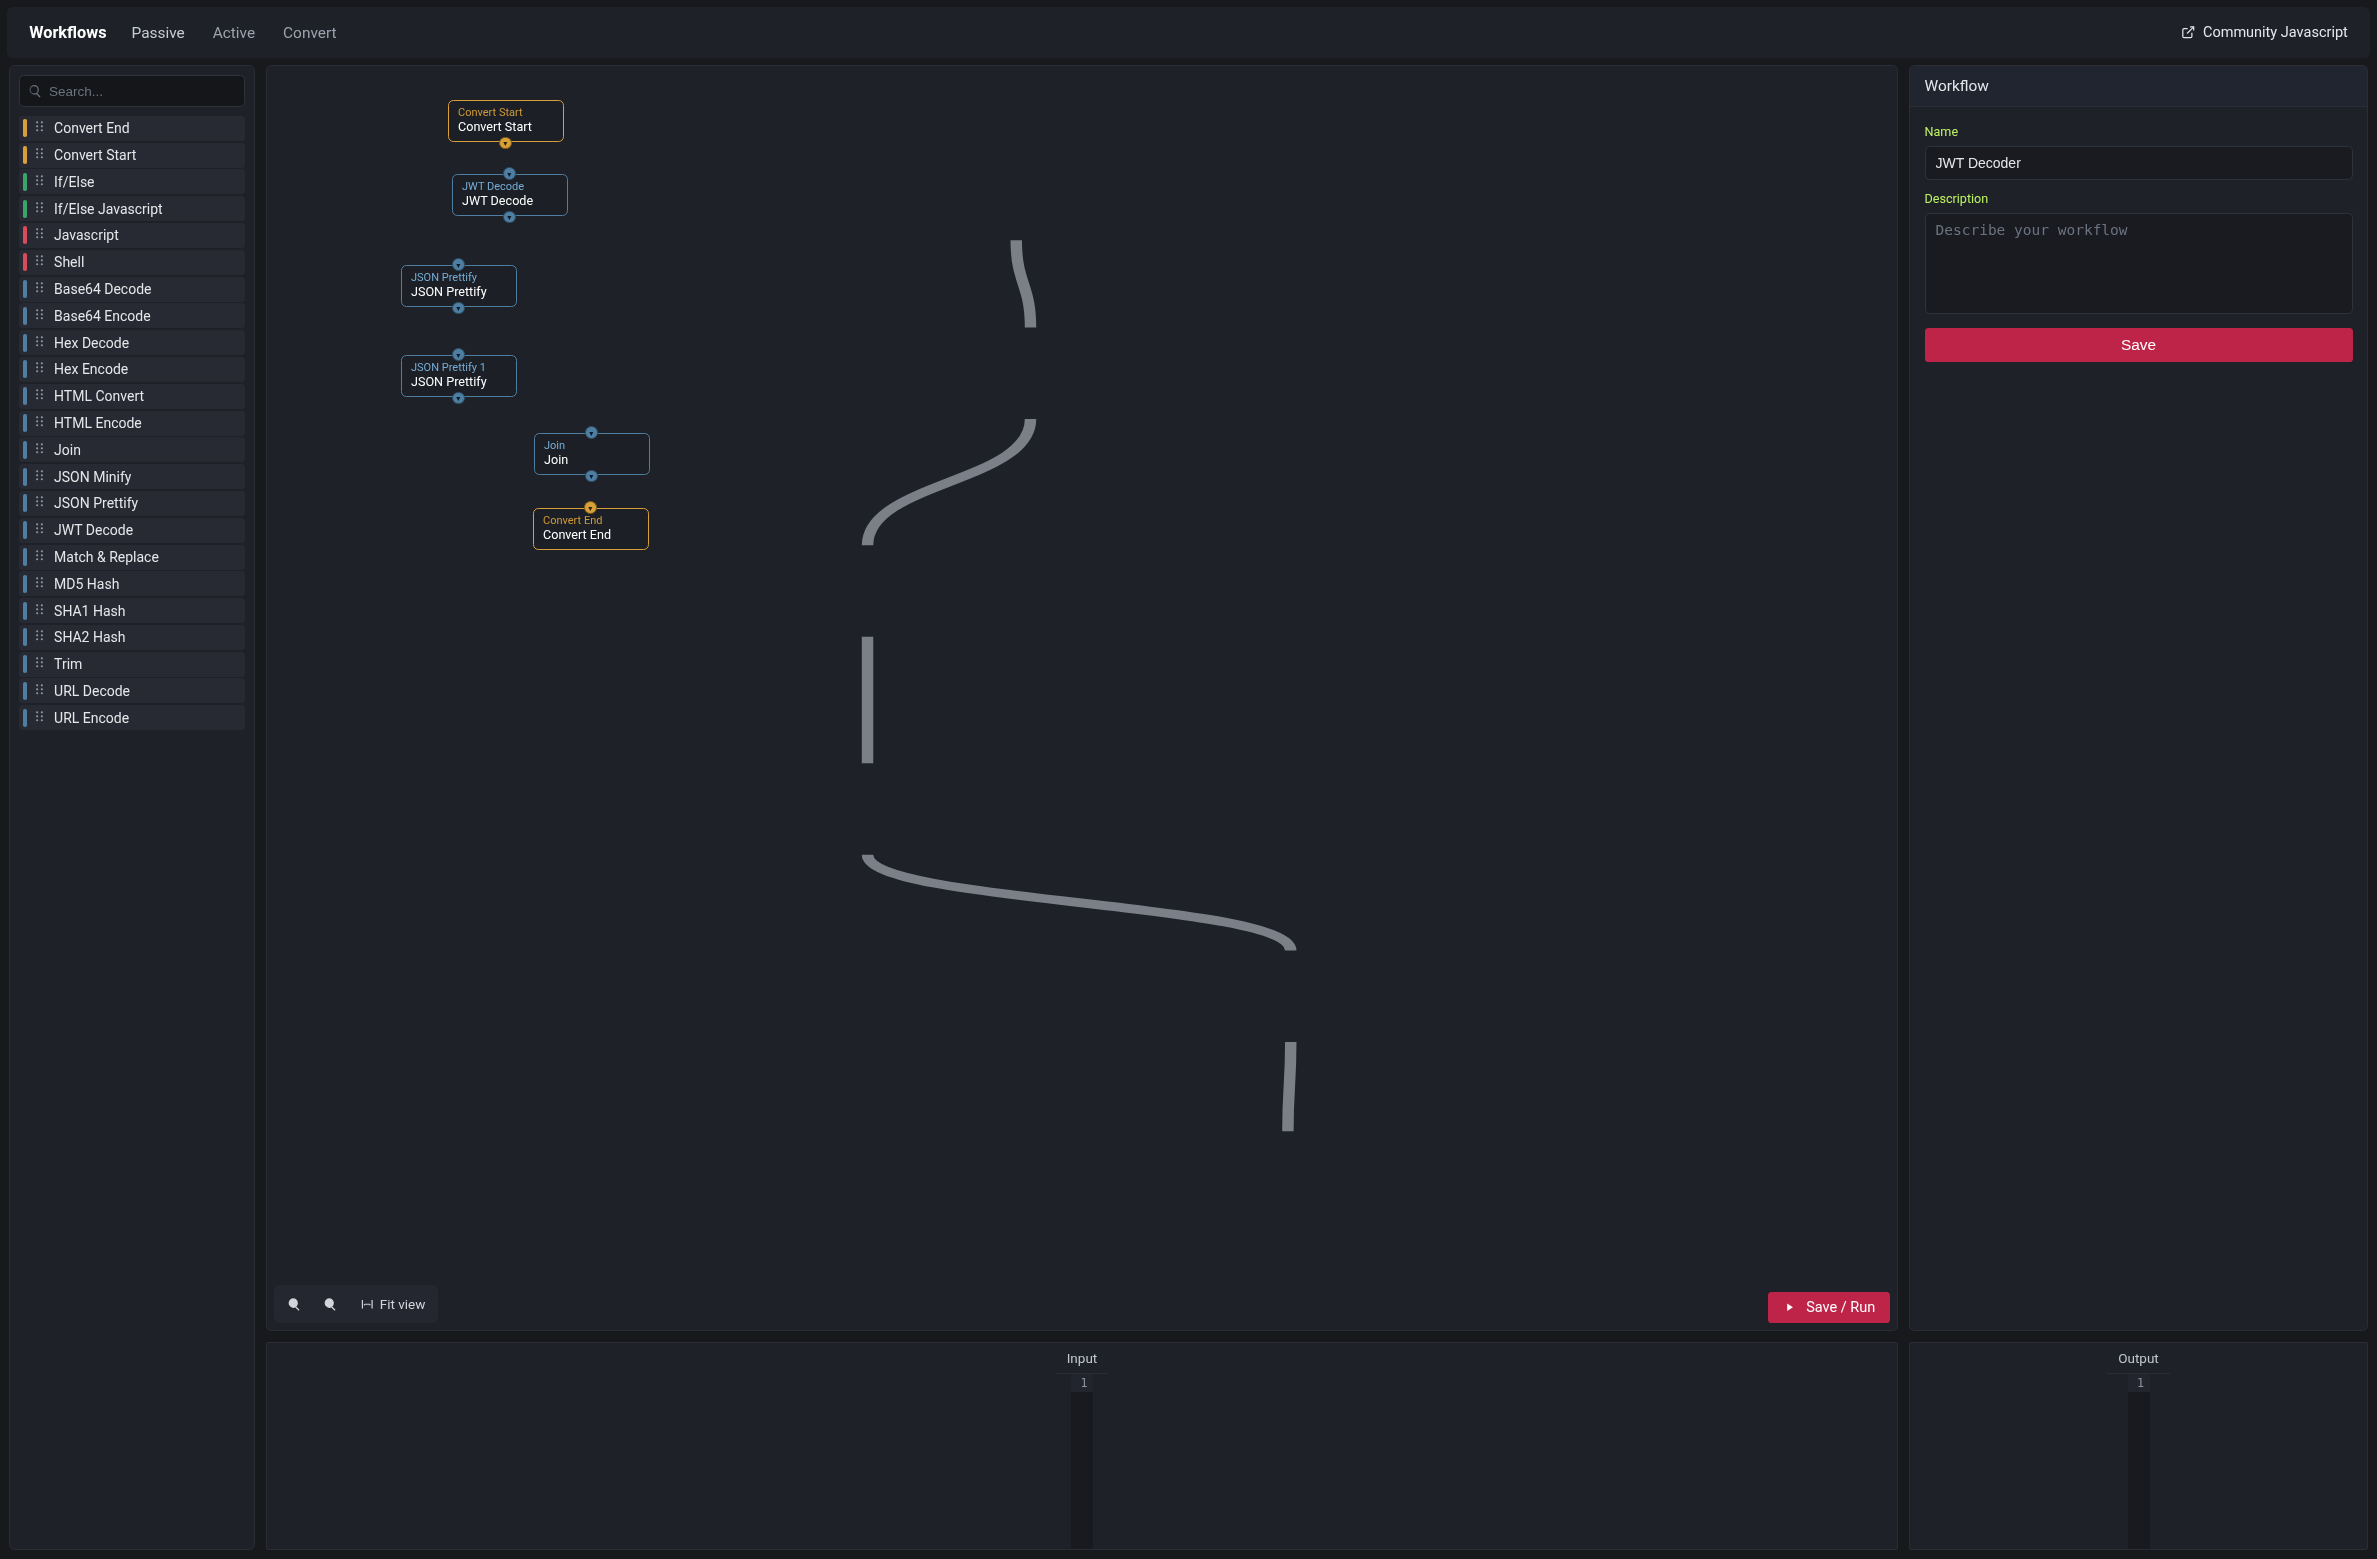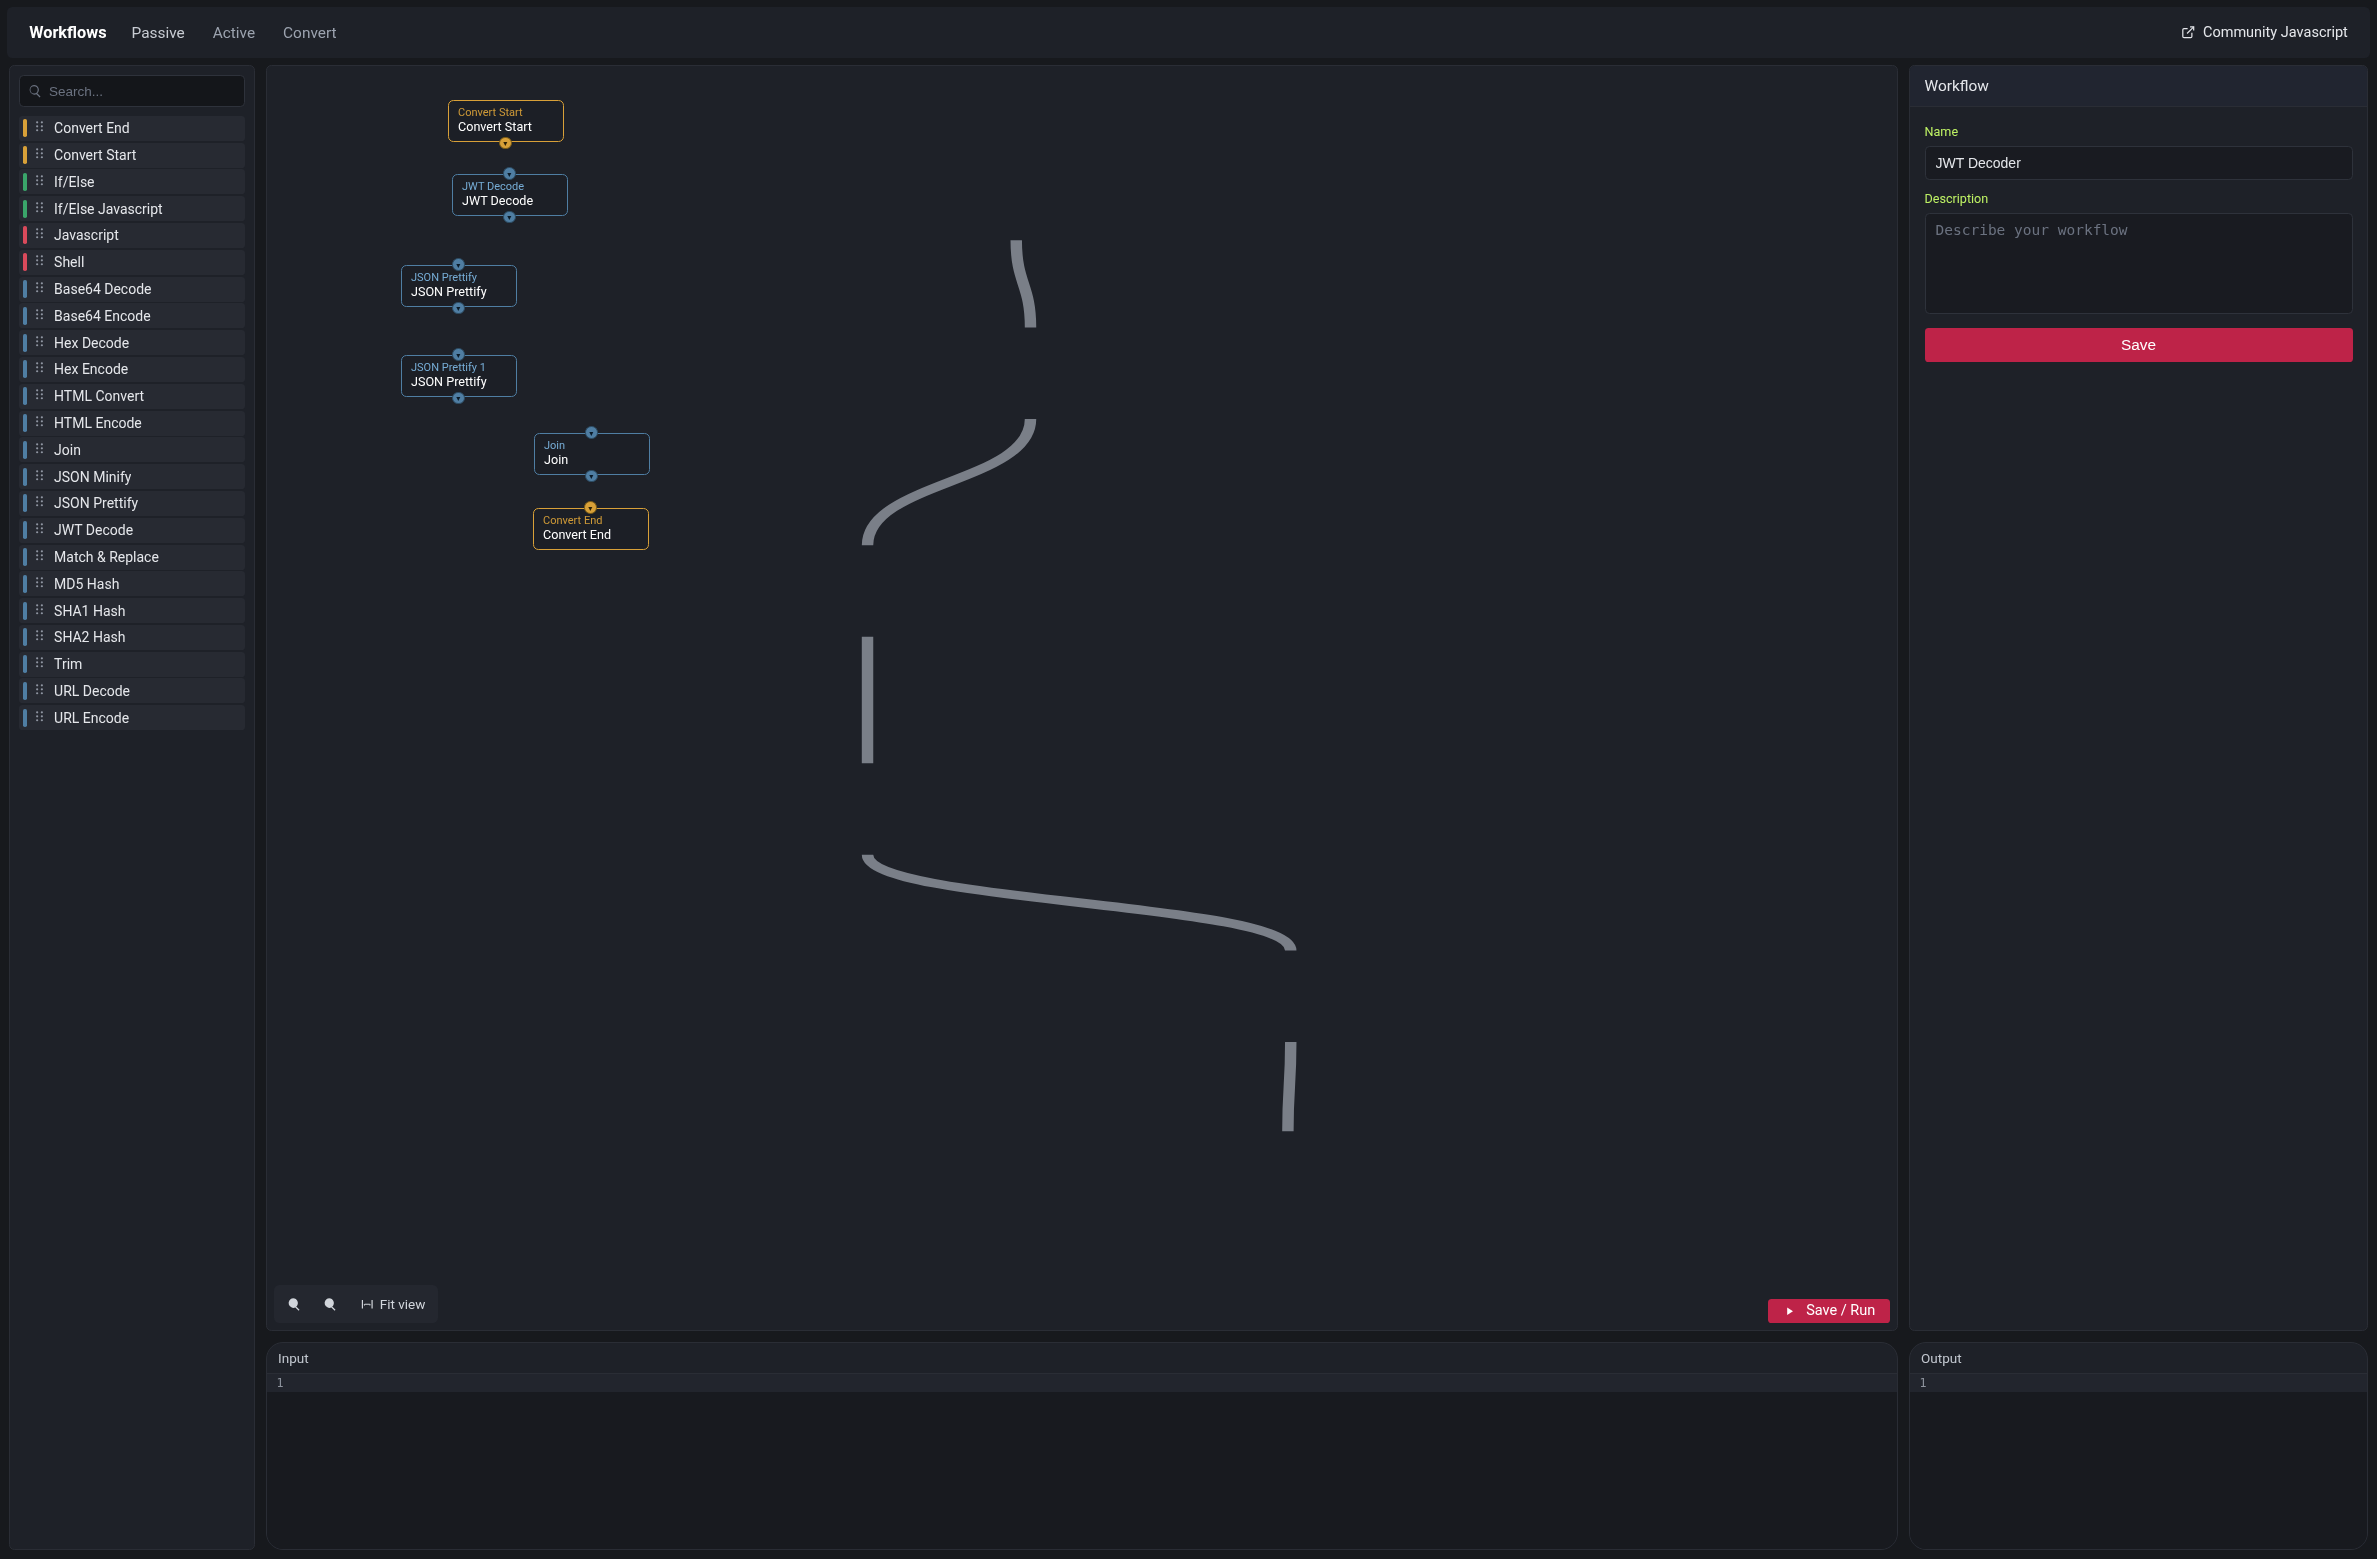--- a/index.html
+++ b/index.html
@@ -159,21 +159,21 @@
     gap: 22px;
   }
   .ctrl-btn { color: #d1d5db; display: flex; align-items: center; gap: 5.4px; cursor: pointer; font-size: 13.5px; }
   .ctrl-btn svg { width: 14.5px; height: 14.5px; fill: currentColor; }
 
   .save-run {
     position: absolute;
     right: 7.2px; bottom: 7.2px;
     background: #be2348;
     color: #fff;
-    height: 24px;
+    height: 31px;
     padding: 0 14.5px;
     border-radius: 3.6px;
     display: flex; align-items: center; gap: 11px;
     cursor: pointer;
     font-size: 14.5px;
   }
   .save-run svg { width: 12.6px; height: 12.6px; fill: #fff; }
 
   
   .right-panel {
@@ -223,24 +223,25 @@
     border: none;
     border-radius: 3.6px;
     height: 34px;
     font-size: 15.4px;
     cursor: pointer;
   }
 
   
   .io-panel {
     background: #1e2128;
-    border-radius: 17px;
+    border-radius: 2px;
     border: 0.9px solid #2a2d35;
     display: flex; flex-direction: column;
     overflow: hidden;
+    align-items: center;
   }
   .io-input  { grid-column: 2; grid-row: 2; }
   .io-output { grid-column: 3; grid-row: 2; }
   .io-header {
     padding: 7.2px 11px;
     font-size: 13.5px;
     color: #c2c7cf;
     border-bottom: 0.9px solid #2a2d35;
   }
   .io-body { flex: 1; background: #181a1f; }

